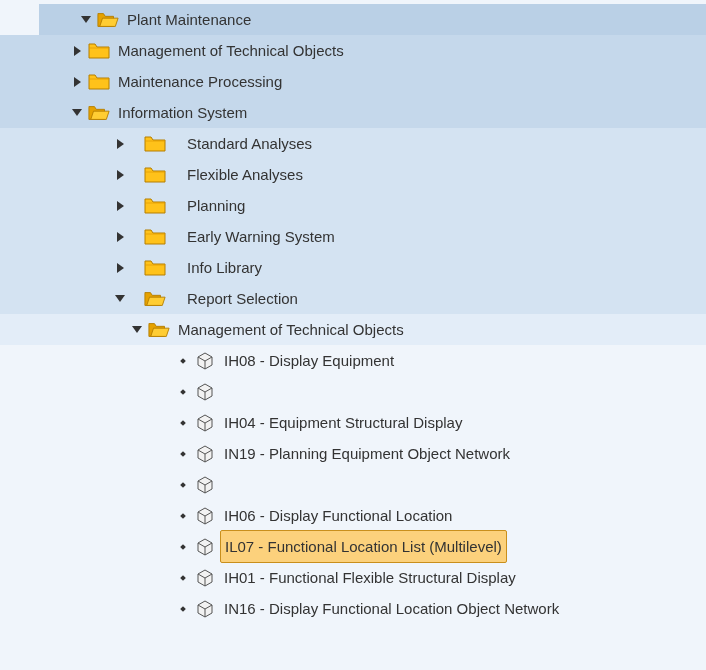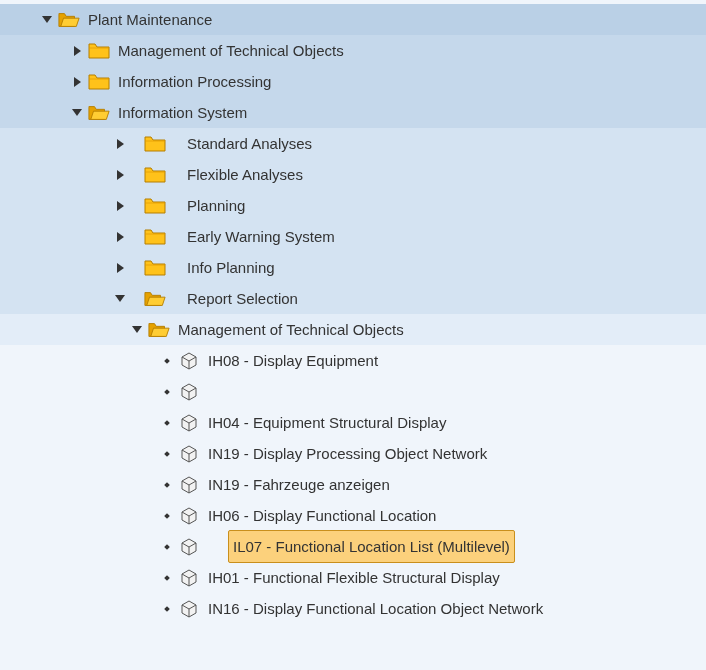--- a/index.html
+++ b/index.html
@@ -22,21 +22,20 @@
     height: 31px;
     line-height: 31px;
     white-space: nowrap;
     user-select: none;
   }
   .row.selected .label-text {
     background: #fcd17c;
     border: 1px solid #c98f1c;
     border-radius: 2px;
     padding: 0 4px;
-    margin-left: 24px;
   }
   .label-text {
     padding: 0 4px;
   }
   .indent {
     display: inline-block;
     height: 31px;
   }
   .toggle {
     width: 18px;
@@ -76,25 +75,25 @@
     margin: 0 4px 0 2px;
     display: inline-flex;
     align-items: center;
     justify-content: center;
     flex-shrink: 0;
   }
   .folder-closed svg, .folder-open svg, .cube svg {
     display: block;
   }
 
-  .stripe-1 { background: #bad0e6; } 
+  .stripe-1 { background: #bad0e6; margin-left: 39px; } 
   .stripe-2 { background: #c5d8eb; } 
   .stripe-3 { background: #d4e3f2; gap: 13px; } 
   .stripe-4 { background: #e3edf8; } 
-  .stripe-5 { background: #f0f5fb; } 
+  .stripe-5 { background: #f0f5fb; padding-left: 16px; } 
 </style>
 </head>
 <body>
 
 <div class="tree" id="tree">
     <div class="row stripe-1">
       <span class="indent" style="width: 38px;"></span>
       <span class="toggle">
         <span class="tri tri-open"></span>
       </span>
@@ -123,21 +122,21 @@
       <span class="indent" style="width: 68px;"></span>
       <span class="toggle">
         <span class="tri tri-closed"></span>
       </span>
       <span class="icon folder-closed">
         <svg width="22" height="18" viewBox="0 0 22 18">
           <path d="M1 3 L1 16 L21 16 L21 5 L9 5 L7 2 L1 2 Z" fill="#ffc21a" stroke="#b57e00" stroke-width="1"></path>
           <path d="M1 6 L21 6" stroke="#e09a00" stroke-width="0.7"></path>
         </svg>
       </span>
-      <span class="label-text">Information Processing</span>
+      <span class="label-text">Maintenance Processing</span>
     </div>
     <div class="row stripe-2">
       <span class="indent" style="width: 68px;"></span>
       <span class="toggle">
         <span class="tri tri-open"></span>
       </span>
       <span class="icon folder-open">
         <svg width="24" height="18" viewBox="0 0 24 18">
           <path d="M1 3 L1 16 L18 16 L18 5 L9 5 L7 2 L1 2 Z" fill="#e6a200" stroke="#b57e00" stroke-width="1"></path>
           <path d="M3 16 L6 7 L23 7 L20 16 Z" fill="#ffcd33" stroke="#b57e00" stroke-width="1"></path>
@@ -201,21 +200,21 @@
       <span class="indent" style="width: 98px;"></span>
       <span class="toggle">
         <span class="tri tri-closed"></span>
       </span>
       <span class="icon folder-closed">
         <svg width="22" height="18" viewBox="0 0 22 18">
           <path d="M1 3 L1 16 L21 16 L21 5 L9 5 L7 2 L1 2 Z" fill="#ffc21a" stroke="#b57e00" stroke-width="1"></path>
           <path d="M1 6 L21 6" stroke="#e09a00" stroke-width="0.7"></path>
         </svg>
       </span>
-      <span class="label-text">Info Planning</span>
+      <span class="label-text">Info Library</span>
     </div>
     <div class="row stripe-3">
       <span class="indent" style="width: 98px;"></span>
       <span class="toggle">
         <span class="tri tri-open"></span>
       </span>
       <span class="icon folder-open">
         <svg width="24" height="18" viewBox="0 0 24 18">
           <path d="M1 3 L1 16 L18 16 L18 5 L9 5 L7 2 L1 2 Z" fill="#e6a200" stroke="#b57e00" stroke-width="1"></path>
           <path d="M3 16 L6 7 L23 7 L20 16 Z" fill="#ffcd33" stroke="#b57e00" stroke-width="1"></path>
@@ -278,34 +277,33 @@
       <span class="indent" style="width: 158px;"></span>
       <span class="toggle">
         <span class="bullet-dot"></span>
       </span>
       <span class="icon cube">
         <svg width="18" height="18" viewBox="0 0 18 18">
           <path d="M9 1 L16 5 L16 13 L9 17 L2 13 L2 5 Z" fill="#f2f2f2" stroke="#555" stroke-width="1" stroke-linejoin="round"></path>
           <path d="M2 5 L9 9 L16 5 M9 9 L9 17" fill="none" stroke="#555" stroke-width="1"></path>
         </svg>
       </span>
-      <span class="label-text">IN19 - Display Processing Object Network</span>
-    </div>
-    <div class="row stripe-5">
-      <span class="indent" style="width: 158px;"></span>
-      <span class="toggle">
-        <span class="bullet-dot"></span>
-      </span>
-      <span class="icon cube">
-        <svg width="18" height="18" viewBox="0 0 18 18">
-          <path d="M9 1 L16 5 L16 13 L9 17 L2 13 L2 5 Z" fill="#f2f2f2" stroke="#555" stroke-width="1" stroke-linejoin="round"></path>
-          <path d="M2 5 L9 9 L16 5 M9 9 L9 17" fill="none" stroke="#555" stroke-width="1"></path>
-        </svg>
-      </span>
-      <span class="label-text">IN19 - Fahrzeuge anzeigen</span>
+      <span class="label-text">IN19 - Planning Equipment Object Network</span>
+    </div>
+    <div class="row stripe-5">
+      <span class="indent" style="width: 158px;"></span>
+      <span class="toggle">
+        <span class="bullet-dot"></span>
+      </span>
+      <span class="icon cube">
+        <svg width="18" height="18" viewBox="0 0 18 18">
+          <path d="M9 1 L16 5 L16 13 L9 17 L2 13 L2 5 Z" fill="#f2f2f2" stroke="#555" stroke-width="1" stroke-linejoin="round"></path>
+          <path d="M2 5 L9 9 L16 5 M9 9 L9 17" fill="none" stroke="#555" stroke-width="1"></path>
+        </svg>
+      </span>
     </div>
     <div class="row stripe-5">
       <span class="indent" style="width: 158px;"></span>
       <span class="toggle">
         <span class="bullet-dot"></span>
       </span>
       <span class="icon cube">
         <svg width="18" height="18" viewBox="0 0 18 18">
           <path d="M9 1 L16 5 L16 13 L9 17 L2 13 L2 5 Z" fill="#f2f2f2" stroke="#555" stroke-width="1" stroke-linejoin="round"></path>
           <path d="M2 5 L9 9 L16 5 M9 9 L9 17" fill="none" stroke="#555" stroke-width="1"></path>

